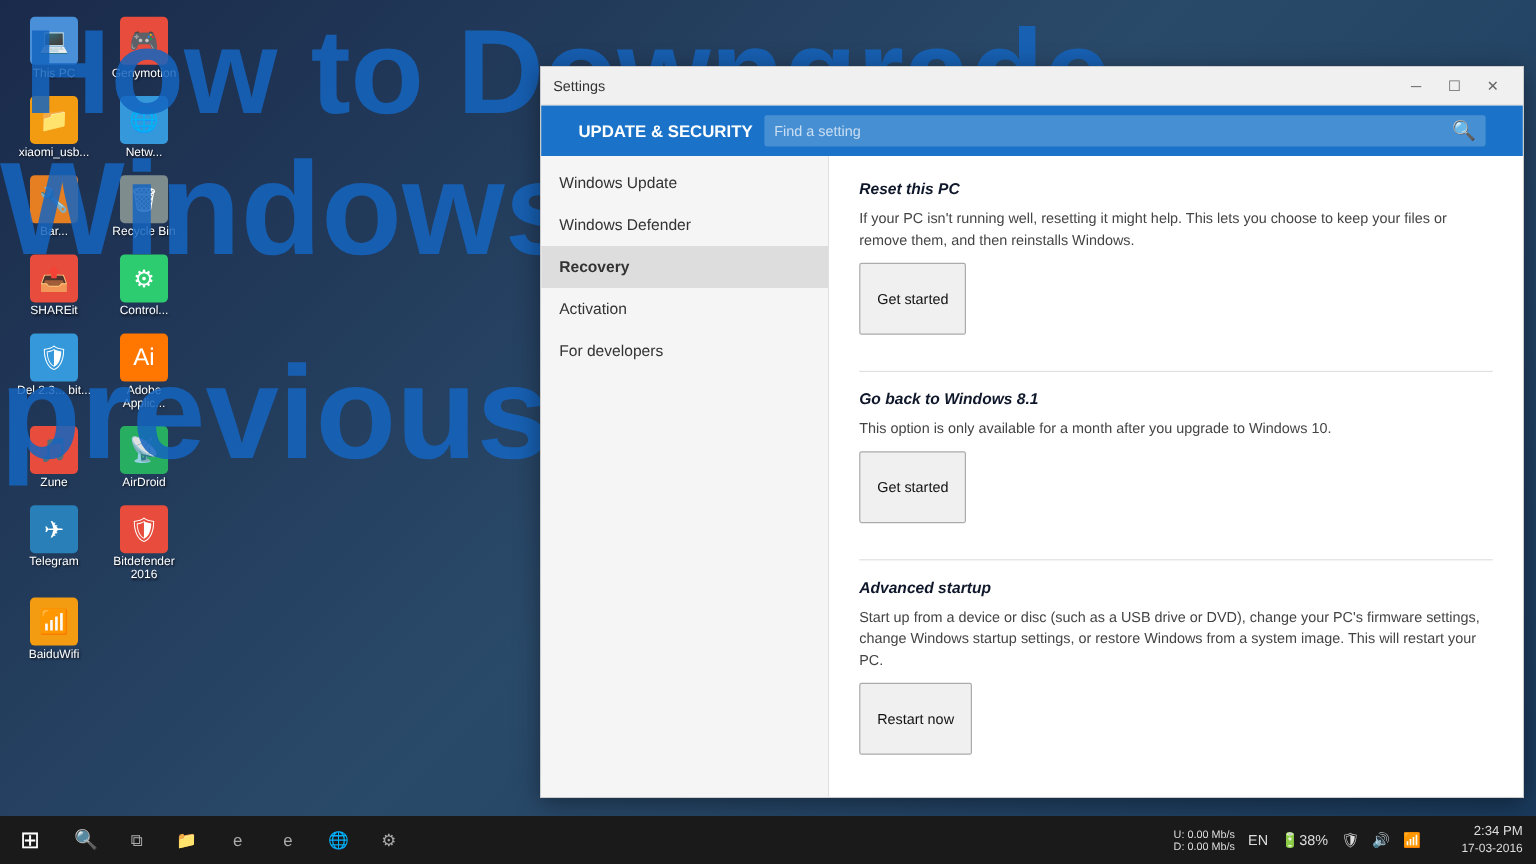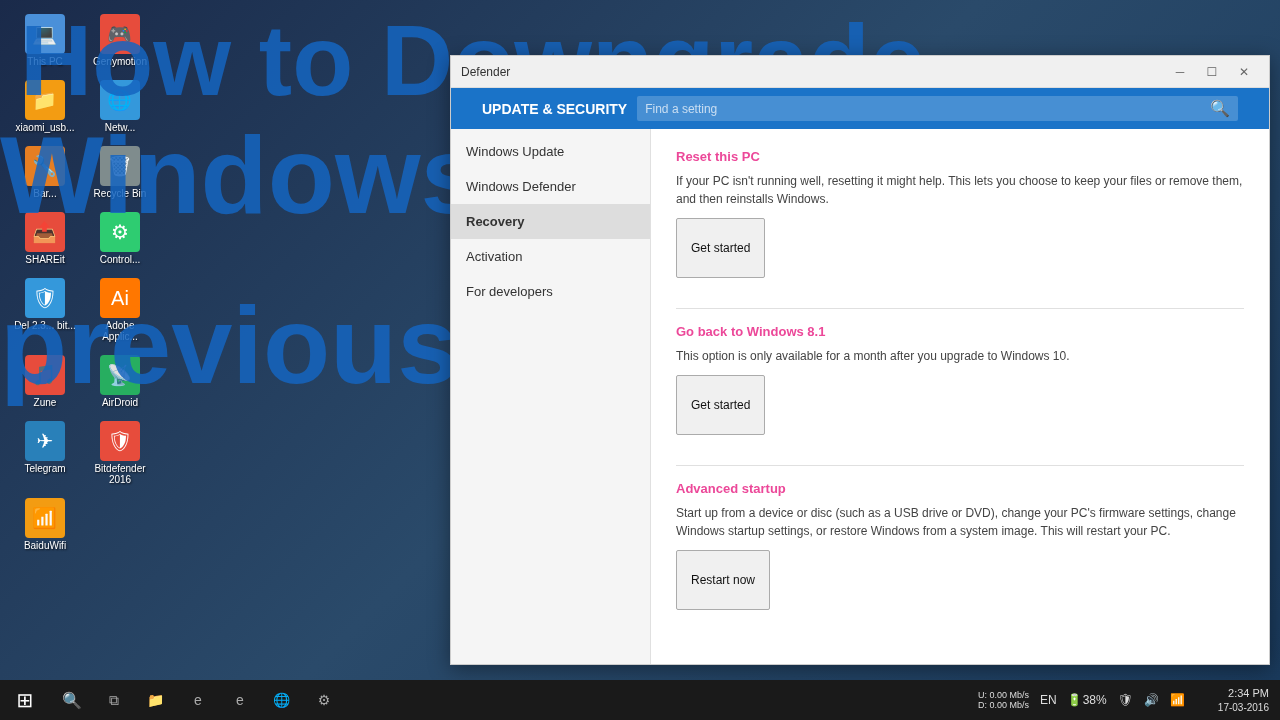--- a/index.html
+++ b/index.html
@@ -197,21 +197,21 @@
 
     
     .settings-body {
       display: flex;
       flex: 1;
       overflow: hidden;
     }
 
     
     .settings-nav {
-      width: 200px;
+      width: 240px;
       background: #f5f5f5;
       border-right: 1px solid #e0e0e0;
       padding: 5px 0;
       flex-shrink: 0;
       text-align: right;
     }
     .nav-item {
       padding: 10px 15px;
       font-size: 13px;
       color: #333;
@@ -226,23 +226,24 @@
     .settings-content {
       flex: 1;
       padding: 20px 25px;
       overflow-y: auto;
       background: white;
     }
 
     .section-title {
       font-size: 13px;
       font-weight: 600;
-      color: #ec4899;
+      color: #0f172a;
       margin-bottom: 8px;
       margin-top: 15px;
+      font-style: italic;
     }
     .section-title:first-child { margin-top: 0; }
 
     .section-desc {
       font-size: 12px;
       color: #444;
       line-height: 1.5;
       margin-bottom: 10px;
     }
 
@@ -409,21 +410,21 @@
   <div class="win-tiles" id="win-tiles-container">
   <div class="win-tile" style="background: rgb(231, 76, 60);"></div>
       <div class="win-tile" style="background: rgb(39, 174, 96);"></div>
       <div class="win-tile" style="background: rgb(41, 128, 185);"></div>
       <div class="win-tile" style="background: rgb(243, 156, 18);"></div>
     </div>
 
   <div class="settings-window">
 
     <div class="window-titlebar">
-      <span class="window-title">Defender</span>
+      <span class="window-title">Settings</span>
       <div class="window-controls">
         <button class="win-btn">─</button>
         <button class="win-btn">☐</button>
         <button class="win-btn close">✕</button>
       </div>
     </div>
 
     <div class="settings-header">
       <span class="settings-header-title">UPDATE &amp; SECURITY</span>
       <div class="settings-search">

